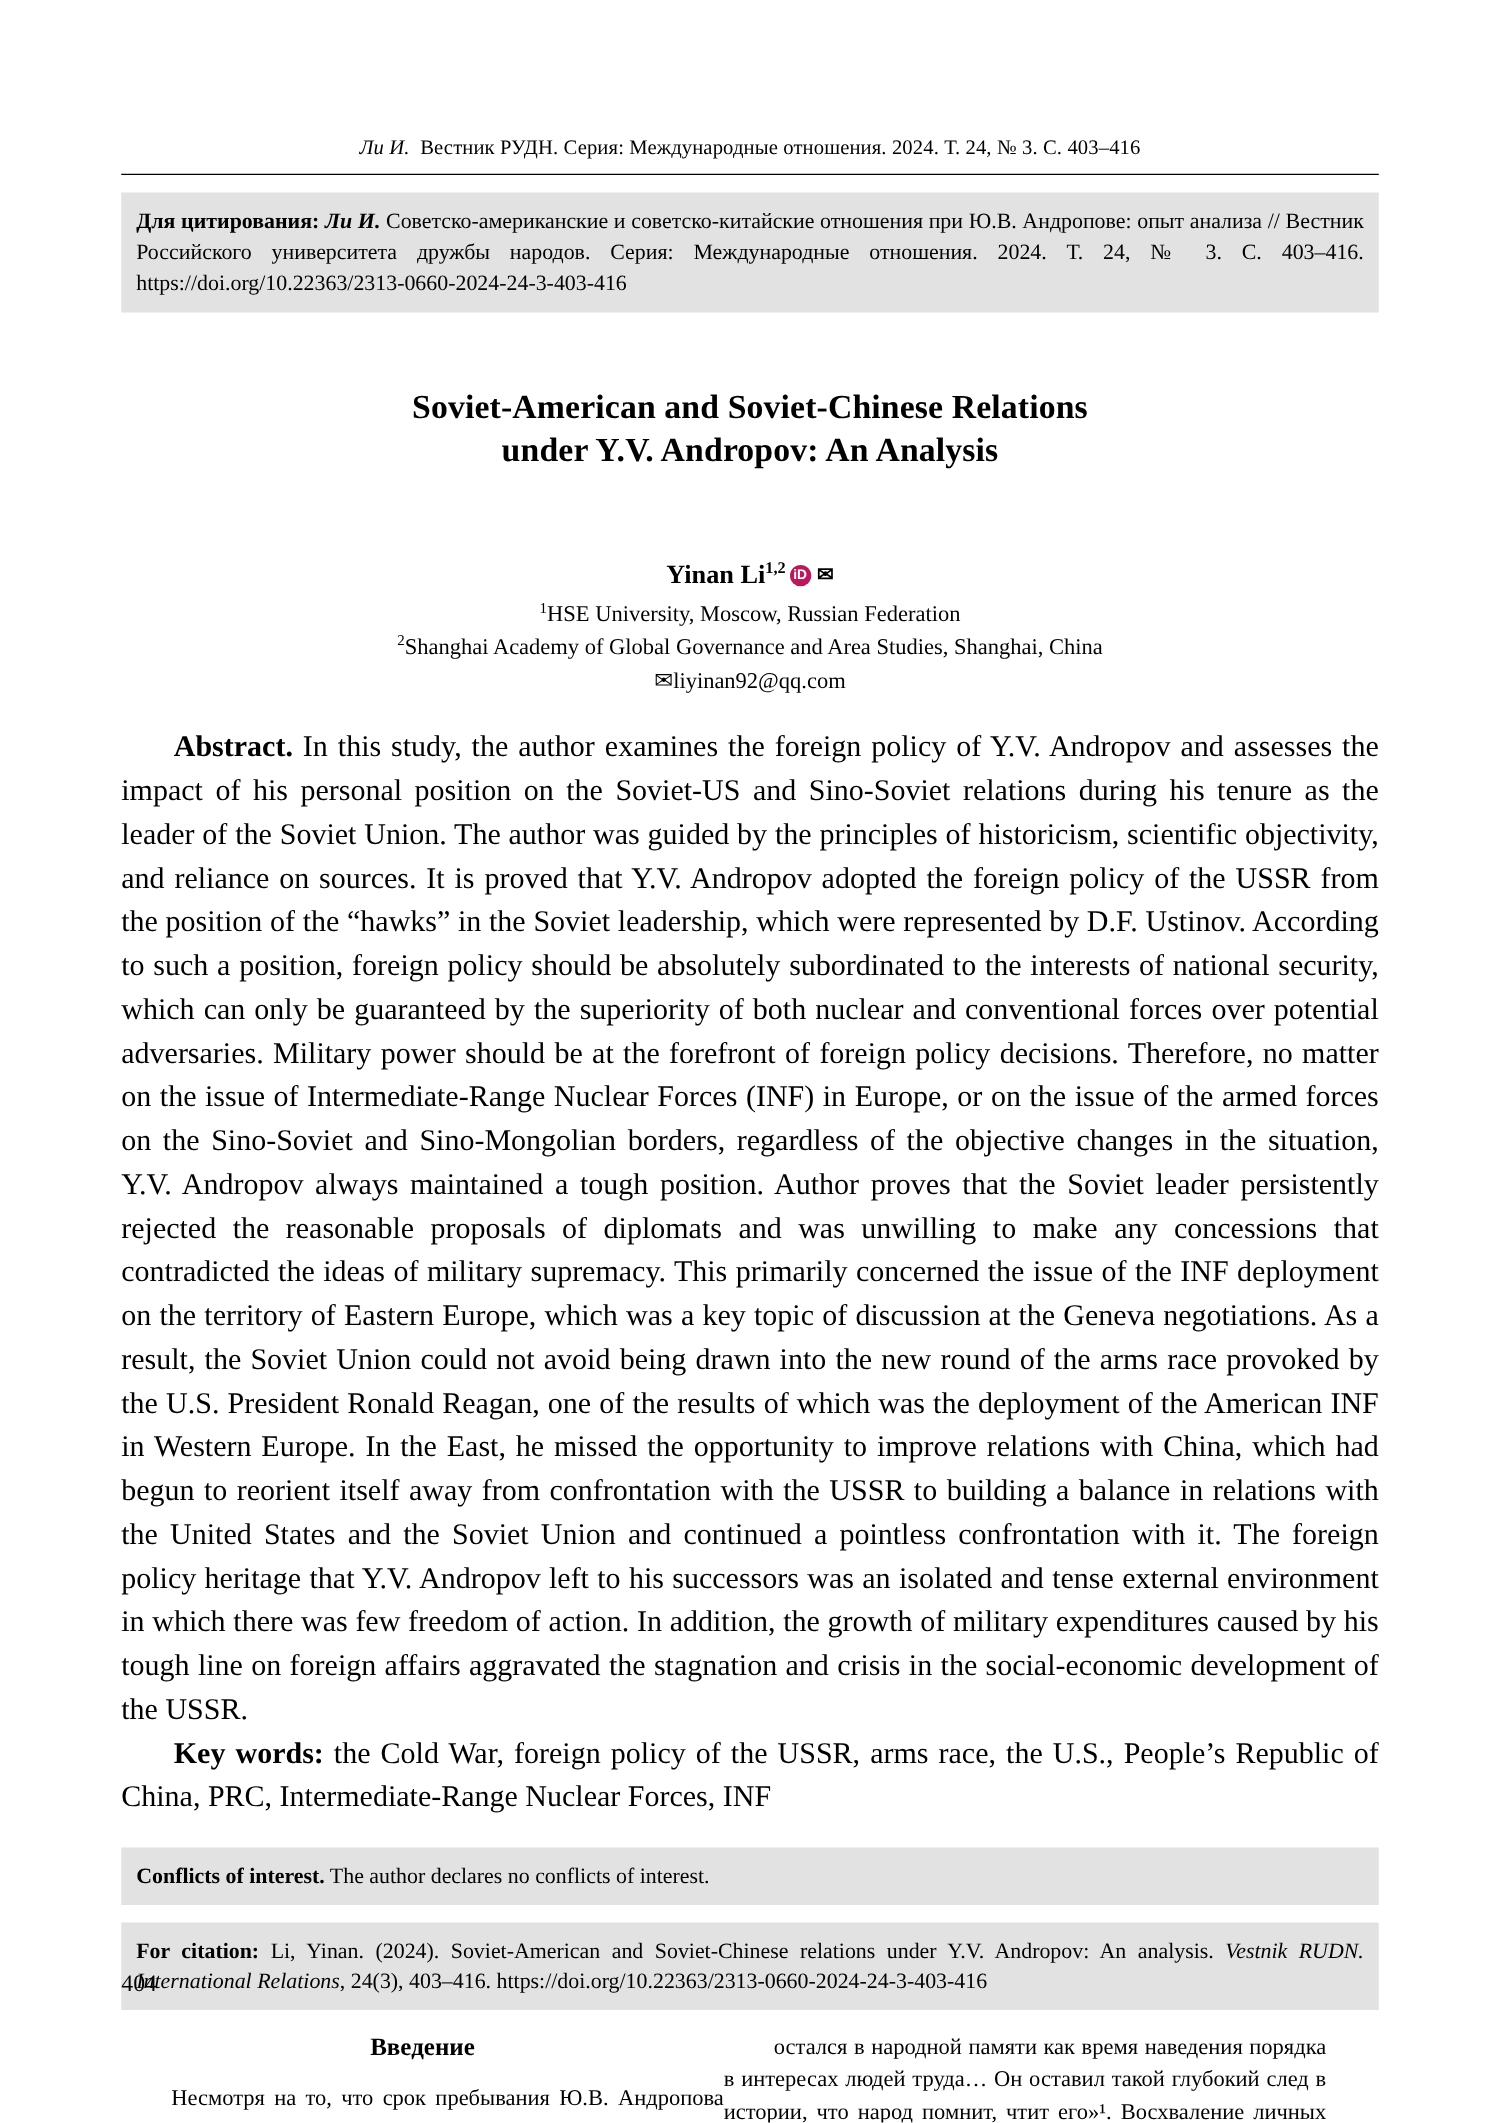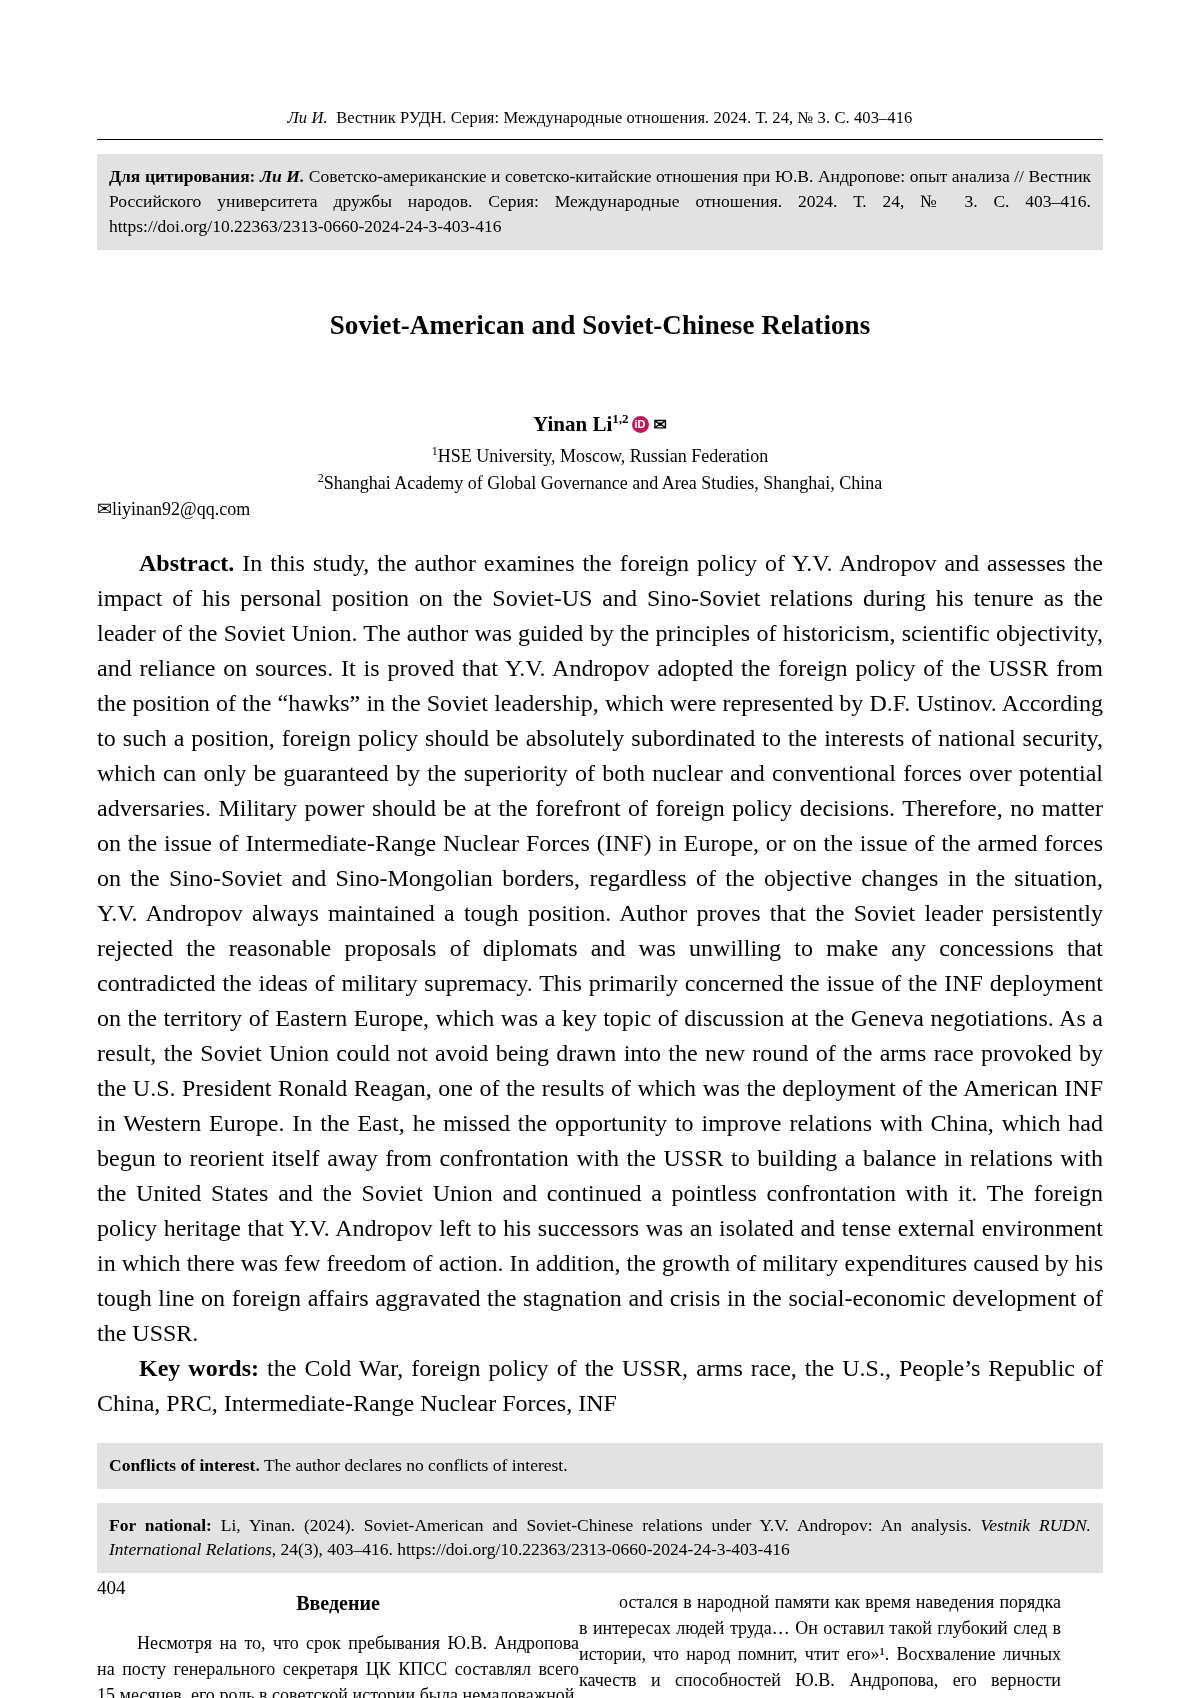--- a/index.html
+++ b/index.html
@@ -98,20 +98,21 @@
     margin-left: 5px;
   }
   .affil {
     text-align: center;
     font-size: 18px;
     line-height: 1.45;
     margin-top: 6px;
   }
   .affil sup { font-size: 12px; }
   .email {
+    text-align: center;
     font-size: 18px;
     margin-top: 2px;
   }
 
   
   .abstract {
     margin-top: 26px;
     font-size: 24px;
     line-height: 1.46;
     text-align: justify;
@@ -179,20 +180,21 @@
     <div class="rule"></div>
 
     <div class="grey-box">
       <span class="bold">Для цитирования:</span>
       <span class="bi">Ли И.</span>
       <span>Советско-американские и советско-китайские отношения при Ю.В. Андропове: опыт анализа // Вестник Российского университета дружбы народов. Серия: Международные отношения. 2024. Т. 24, № 3. С. 403–416. https://doi.org/10.22363/2313-0660-2024-24-3-403-416</span>
     </div>
 
     <div class="title">
       <div>Soviet-American and Soviet-Chinese Relations</div>
+      <div>under Y.V. Andropov: An Analysis</div>
     </div>
 
     <div class="authors">
       <span>Yinan Li</span><sup>1,2</sup><span class="orcid">iD</span><span class="env">✉</span>
     </div>
 
     <div class="affil">
       <sup>1</sup><span>HSE University, Moscow, Russian Federation</span>
     </div>
     <div class="affil" style="margin-top:0">
@@ -207,21 +209,21 @@
       <p>
         <span class="bold">Key words:</span><span> the Cold War, foreign policy of the USSR, arms race, the U.S., People’s Republic of China, PRC, Intermediate-Range Nuclear Forces, INF</span>
       </p>
     </div>
 
     <div class="grey-box small" style="margin-top:22px">
       <span class="bold">Conflicts of interest.</span><span> The author declares no conflicts of interest.</span>
     </div>
 
     <div class="grey-box small" style="margin-top:14px">
-      <span class="bold">For national:</span><span> Li, Yinan. (2024). Soviet-American and Soviet-Chinese relations under Y.V. Andropov: An analysis. </span><span class="ital">Vestnik RUDN. International Relations</span><span>, 24(3), 403–416. https://doi.org/10.22363/2313-0660-2024-24-3-403-416</span>
+      <span class="bold">For citation:</span><span> Li, Yinan. (2024). Soviet-American and Soviet-Chinese relations under Y.V. Andropov: An analysis. </span><span class="ital">Vestnik RUDN. International Relations</span><span>, 24(3), 403–416. https://doi.org/10.22363/2313-0660-2024-24-3-403-416</span>
     </div>
 
     <div class="cols">
       <div class="col">
         <h2>Введение</h2>
         <p>Несмотря на то, что срок пребывания Ю.В. Андропова на посту генерального секретаря ЦК КПСС составлял всего 15 месяцев, его роль в советской истории была немаловажной. Как отмечал член Политбюро Центрального комитета Коммунистической партии Советского Союза (ЦК КПСС) в 1985–1990 гг. Е.К. Лигачев, «„год Андропова“</p>
       </div>
       <div class="col">
         <p>остался в народной памяти как время наведения порядка в интересах людей труда… Он оставил такой глубокий след в истории, что народ помнит, чтит его»¹. Восхваление личных качеств и способностей Ю.В. Андропова, его верности социалистическим принципам, стремление оживить страну и вывести ее из</p>
         <div class="footnote-rule"></div>

